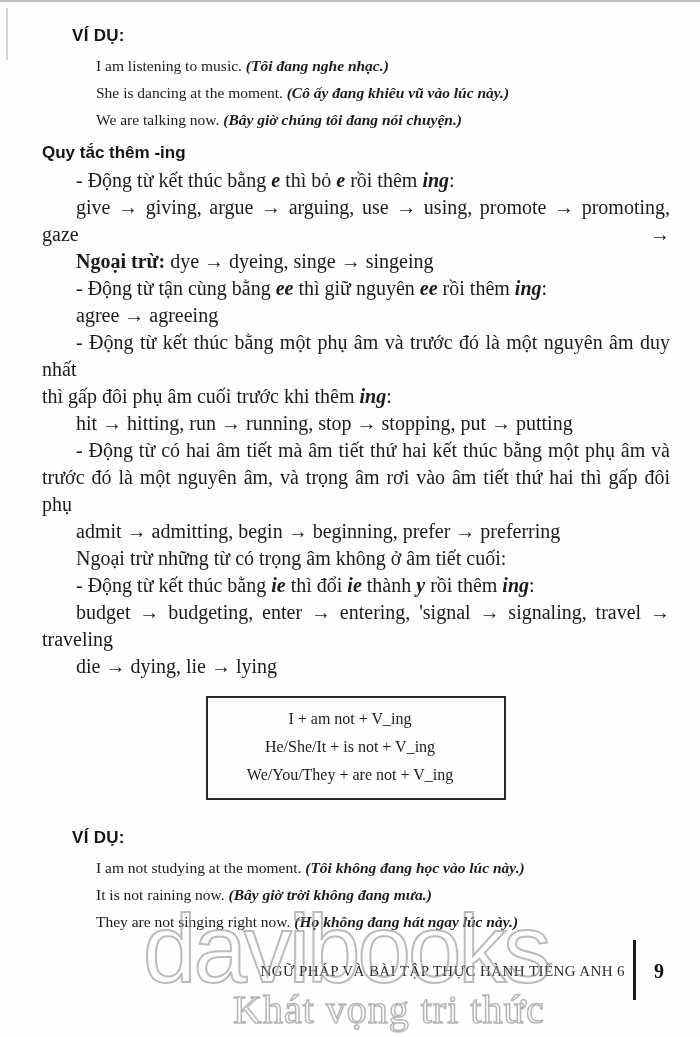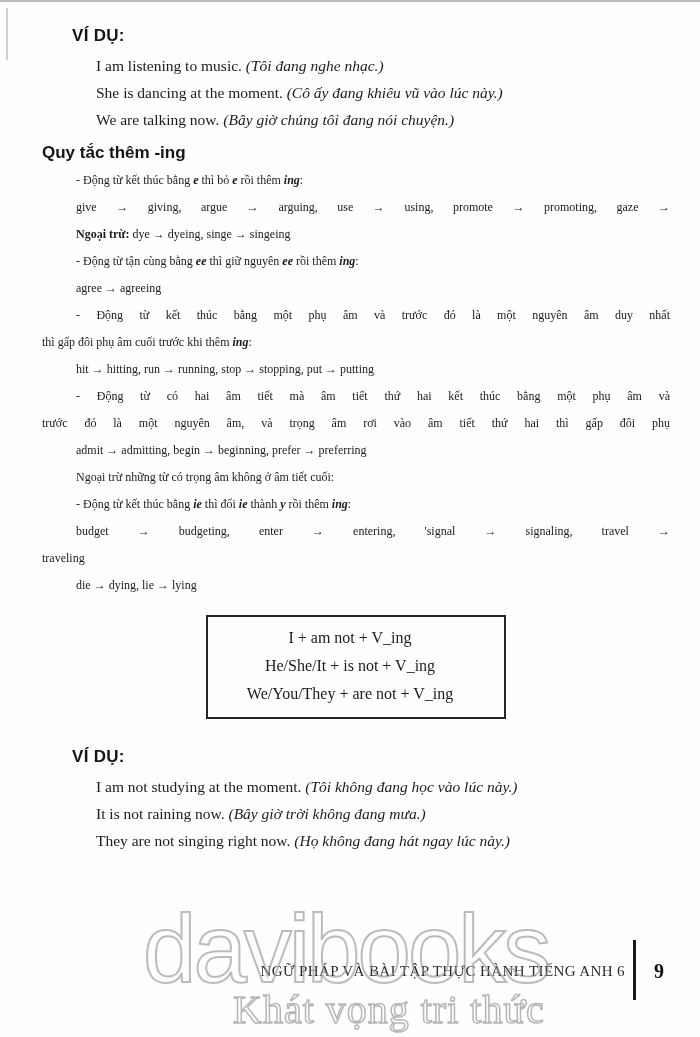--- a/index.html
+++ b/index.html
@@ -16,26 +16,26 @@
   .vidu{
     font-family:"Liberation Sans",sans-serif;font-weight:bold;font-size:17px;
     letter-spacing:.3px;line-height:24px;margin:0 0 4px 30px;color:#151515;
   }
   .vidu2{margin-top:26px;}
   .section{
     font-family:"Liberation Sans",sans-serif;font-weight:bold;font-size:17px;
     line-height:24px;margin:8px 0 2px 0;color:#151515;
   }
   .example{font-size:15.5px;line-height:27px;padding-left:54px;}
-  .para{font-size:12px;line-height:27px;}
+  .para{font-size:20px;line-height:27px;}
   .para .pline{text-align:justify;text-align-last:justify;}
   .para .pline.last{text-align:left;text-align-last:left;}
   .para .pline.first{text-indent:34px;}
   .subhead{font-size:16px;line-height:27px;font-weight:bold;text-indent:34px;margin-top:2px;}
-  .seg-i{font-style:italic;}
+  .seg-i{font-style:italic;font-weight:bold;}
   .seg-b{font-weight:bold;}
   .seg-bi{font-weight:bold;font-style:italic;}
 
   .formula-box{
     width:284px;margin:16px auto 0 auto;border:2px solid #262626;
     padding:7px 12px 9px 0;text-align:center;background:transparent;
   }
   .formula-box .fline{font-size:16px;line-height:28px;}
 
   .footer-title{

